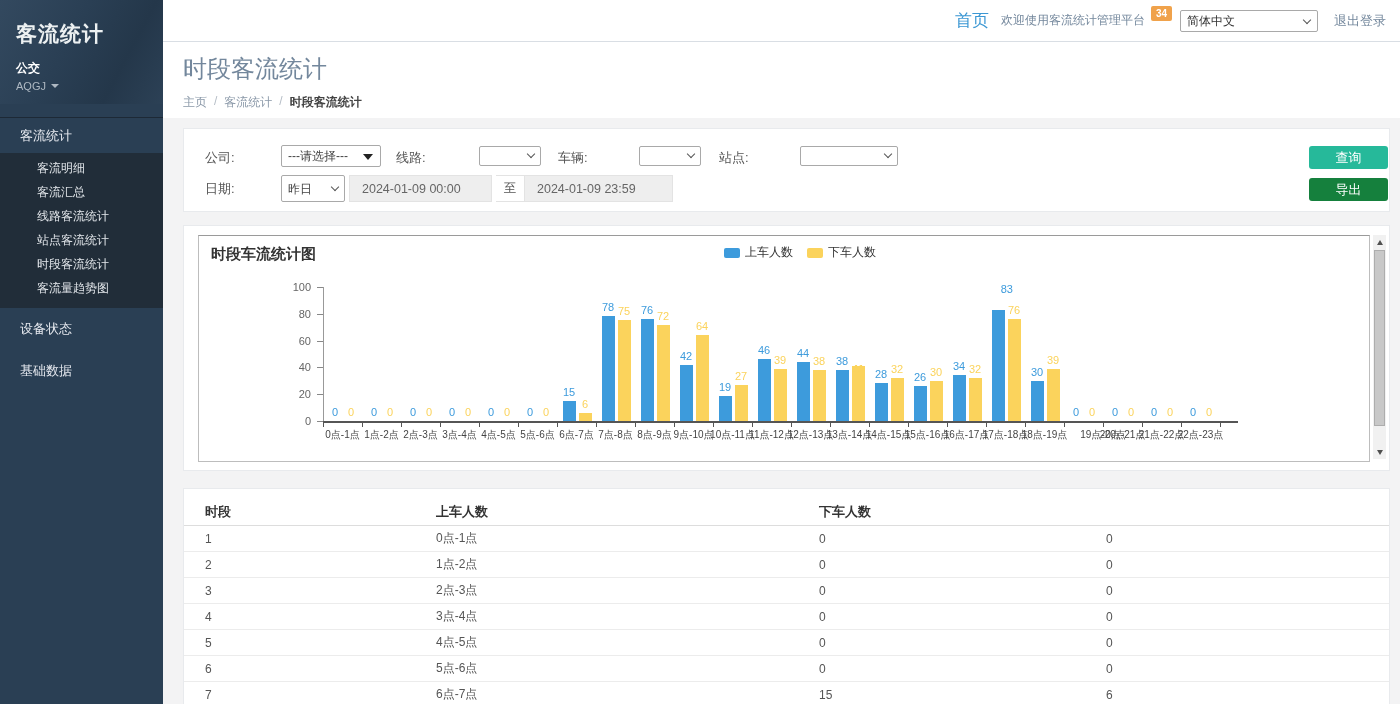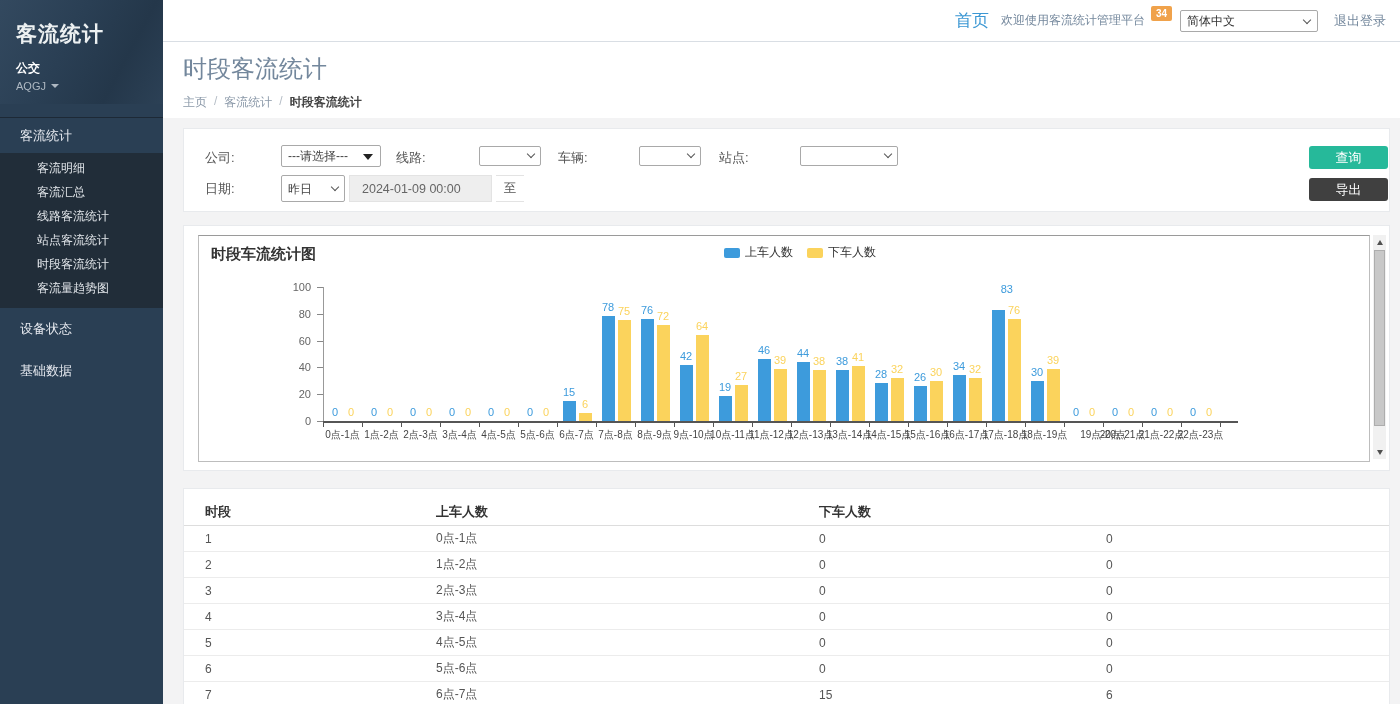--- a/index.html
+++ b/index.html
@@ -169,23 +169,24 @@
       <span class="chev"></span>
     </span>
 
     <span class="f-label" style="left:21px;top:51px;">日期:</span>
     <span class="sel-wrap" style="left:49px;top:46px;width:112px;height:27px;">
       <select id="date-preset-select"><option>昨日</option></select>
       <span class="chev"></span>
     </span>
     <span class="date-box" style="left:165px;top:46px;width:143px;">2024-01-09 00:00</span>
     <span class="date-box to-box" style="left:312px;top:46px;width:28px;">至</span>
+    <span class="date-box" style="left:340px;top:46px;width:149px;">2024-01-09 23:59</span>
 
     <button class="act-btn" style="top: 17px; background: rgb(38, 185, 154);" id="query-btn">查询</button>
-    <button class="act-btn" style="top: 49px; background: #404040; font-family: Liberation Serif, serif;" id="export-btn">导出</button>
+    <button class="act-btn" style="top: 49px; background: #15803d; font-family: Liberation Serif, serif;" id="export-btn">导出</button>
   </section>
 
   <section class="panel chart-panel">
     <div class="chart-box">
       <div class="chart-title">时段车流统计图</div>
       <div class="legend" id="legend">
           <span class="legend-item">
             <span class="legend-swatch" style="background: rgb(61, 155, 220);"></span>
             <span>上车人数</span>
           </span>
@@ -272,21 +273,21 @@
           <div class="tick-mark" style="left: 592px; top: 187px; width: 1px; height: 4px; background: rgb(85, 85, 85);"></div>
           <div class="bar" style="left: 598px; top: 126px; width: 13px; height: 59px; background: rgb(61, 155, 220);"></div>
           <div class="bar-label" style="left: 589px; top: 111px; color: rgb(61, 155, 220);">44</div>
           <div class="bar" style="left: 614px; top: 134px; width: 13px; height: 51px; background: rgb(251, 211, 92);"></div>
           <div class="bar-label" style="left: 605px; top: 119px; color: rgb(251, 211, 92);">38</div>
           <div class="xcat-label" style="left: 579.5px; top: 192px;">12点-13点</div>
           <div class="tick-mark" style="left: 631px; top: 187px; width: 1px; height: 4px; background: rgb(85, 85, 85);"></div>
           <div class="bar" style="left: 637px; top: 134px; width: 13px; height: 51px; background: rgb(61, 155, 220);"></div>
           <div class="bar-label" style="left: 628px; top: 119px; color: rgb(61, 155, 220);">38</div>
           <div class="bar" style="left: 653px; top: 130px; width: 13px; height: 55px; background: rgb(251, 211, 92);"></div>
-          <div class="bar-label" style="left: 644px; top: 115px; color: rgb(251, 211, 92);">41</div>
+          <div class="bar-label" style="left: 644px; top: 127px; color: rgb(251, 211, 92); font-weight: bold;">41</div>
           <div class="xcat-label" style="left: 618.5px; top: 192px;">13点-14点</div>
           <div class="tick-mark" style="left: 670px; top: 187px; width: 1px; height: 4px; background: rgb(85, 85, 85);"></div>
           <div class="bar" style="left: 676px; top: 147px; width: 13px; height: 38px; background: rgb(61, 155, 220);"></div>
           <div class="bar-label" style="left: 667px; top: 132px; color: rgb(61, 155, 220);">28</div>
           <div class="bar" style="left: 692px; top: 142px; width: 13px; height: 43px; background: rgb(251, 211, 92);"></div>
           <div class="bar-label" style="left: 683px; top: 127px; color: rgb(251, 211, 92);">32</div>
           <div class="xcat-label" style="left: 657.5px; top: 192px;">14点-15点</div>
           <div class="tick-mark" style="left: 709px; top: 187px; width: 1px; height: 4px; background: rgb(85, 85, 85);"></div>
           <div class="bar" style="left: 715px; top: 150px; width: 13px; height: 35px; background: rgb(61, 155, 220);"></div>
           <div class="bar-label" style="left: 706px; top: 135px; color: rgb(61, 155, 220);">26</div>

